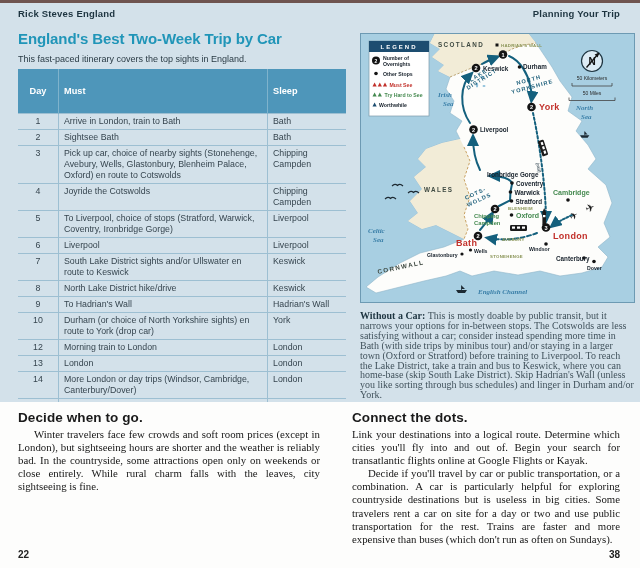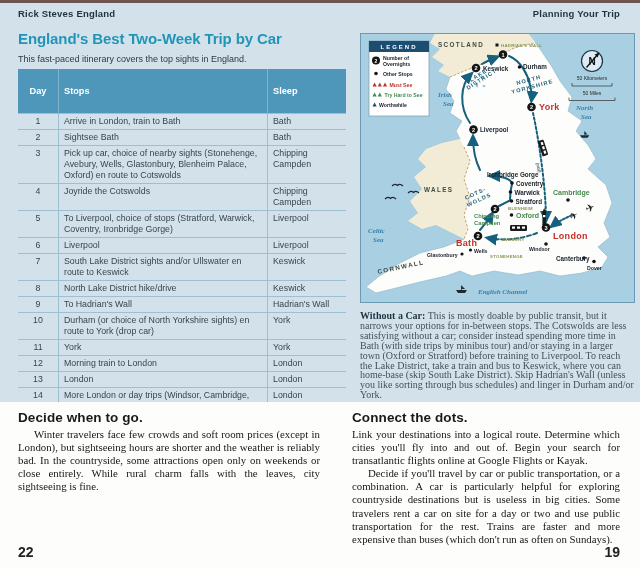--- a/index.html
+++ b/index.html
@@ -35,21 +35,21 @@
   
   .bottom-area{position:absolute;left:0;top:402px;width:640px;height:166px;background:#fdfdfc;}
   .essay{position:absolute;top:8px;}
   .essay.l{left:18px;width:302px;}
   .essay.r{left:352px;width:268px;}
   .essay h2{margin:0 0 3px 0;font-size:13.5px;font-weight:bold;color:#1a1a1a;
     font-family:"Liberation Sans",sans-serif;letter-spacing:.1px;}
   .essay p{margin:0;font-family:"Liberation Serif",serif;font-size:10.8px;line-height:13.1px;
     color:#161616;text-align:justify;}
   .essay p.indent{text-indent:16px;}
-  .pageno{position:absolute;bottom:8px;font-size:14px;font-weight:bold;color:#222;}
+  .pageno{position:absolute;bottom:8px;font-size:10px;font-weight:bold;color:#222;}
   .pageno.l{left:18px;} .pageno.r{right:20px;}
   
   .m-city{font:bold 6.3px "Liberation Sans",sans-serif;fill:#17212b;}
   .m-city-sm{font:bold 5.2px "Liberation Sans",sans-serif;fill:#17212b;}
   .m-red{font:bold 9px "Liberation Sans",sans-serif;fill:#c2312b;letter-spacing:.3px;}
   .m-green{font:bold 7px "Liberation Sans",sans-serif;fill:#44894f;}
   .m-green-sm{font:bold 5.8px "Liberation Sans",sans-serif;fill:#44894f;}
   .m-tiny{font:bold 4.3px "Liberation Sans",sans-serif;fill:#8a9456;letter-spacing:.3px;}
   .m-region{font:bold 5.6px "Liberation Sans",sans-serif;fill:#1b5e7a;letter-spacing:1.1px;}
   .m-caps-dark{font:bold 6.3px "Liberation Sans",sans-serif;fill:#3f4a42;letter-spacing:1.4px;}
@@ -70,21 +70,21 @@
   <span>Planning Your Trip</span>
 </div>
 
 <div class="left-col">
   <h1 class="itin-title">England's Best Two-Week Trip by Car</h1>
   <p class="itin-sub">This fast-paced itinerary covers the top sights in England.</p>
   <table class="itin">
     <thead>
       <tr>
         <th>Day</th>
-        <th>Stops</th>
+        <th>Must</th>
         <th>Sleep</th>
       </tr>
     </thead>
     <tbody>
         <tr>
           <td>1</td>
           <td>Arrive in London, train to Bath</td>
           <td>Bath</td>
         </tr>
         <tr>
@@ -123,25 +123,20 @@
           <td>Keswick</td>
         </tr>
         <tr>
           <td>9</td>
           <td>To Hadrian's Wall</td>
           <td>Hadrian's Wall</td>
         </tr>
         <tr>
           <td>10</td>
           <td>Durham (or choice of North Yorkshire sights) en route to York (drop car)</td>
-          <td>York</td>
-        </tr>
-        <tr>
-          <td>11</td>
-          <td>York</td>
           <td>York</td>
         </tr>
         <tr>
           <td>12</td>
           <td>Morning train to London</td>
           <td>London</td>
         </tr>
         <tr>
           <td>13</td>
           <td>London</td>
@@ -363,14 +358,14 @@
   <div class="essay l">
     <h2>Decide when to go.</h2>
     <p class="indent">Winter travelers face few crowds and soft room prices (except in London), but sightseeing hours are shorter and the weather is reliably bad. In the countryside, some attractions open only on weekends or close entirely. While rural charm falls with the leaves, city sightseeing is fine.</p>
   </div>
   <div class="essay r">
     <h2>Connect the dots.</h2>
     <p>Link your destinations into a logical route. Determine which cities you'll fly into and out of. Begin your search for transatlantic flights online at Google Flights or Kayak.</p>
     <p class="indent">Decide if you'll travel by car or public transportation, or a combination. A car is particularly helpful for exploring countryside destinations but is useless in big cities. Some travelers rent a car on site for a day or two and use public transportation for the rest. Trains are faster and more expensive than buses (which don't run as often on Sundays).</p>
   </div>
   <div class="pageno l">22</div>
-  <div class="pageno r">19</div>
+  <div class="pageno r">38</div>
 </div>
 
 </body></html>

